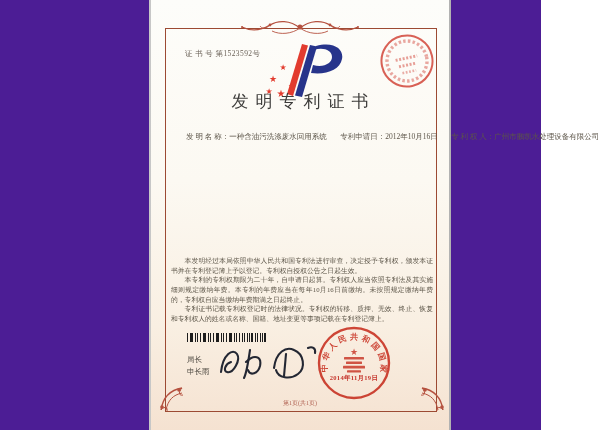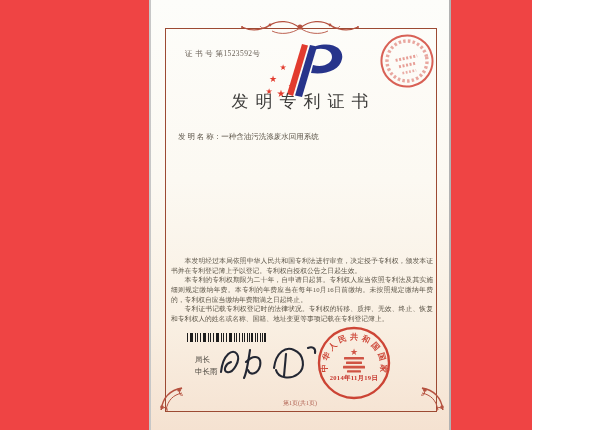--- a/index.html
+++ b/index.html
@@ -1,44 +1,44 @@
 <!DOCTYPE html>
 <html><head>
 <meta charset="utf-8">
 <style>
   html,body{margin:0;padding:0;}
   body{width:600px;height:430px;background:#ffffff;overflow:hidden;
        font-family:"Liberation Serif","DejaVu Serif",serif;}
-  .stage{position:relative;width:488px;height:430px;background:#ef4444;padding-left:44px;}
+  .stage{position:relative;width:541px;height:430px;background:#4c1d95;}
   
   .paper{position:absolute;left:149px;top:0;width:302px;height:430px;box-sizing:border-box;
          background:linear-gradient(180deg,#fdfdfa 0%,#fcf9f2 42%,#f9efe2 76%,#f5e2d1 100%);
          border-left:2px solid #c7c7c7;border-right:2px solid #b2b2b2;}
   .frame{position:absolute;left:14px;top:28px;width:272px;height:384px;box-sizing:border-box;
          border:1px solid #9c4a33;}
   .ornament-top{position:absolute;left:50%;top:19px;transform:translateX(-50%);width:120px;height:18px;}
   .corner{position:absolute;width:26px;height:26px;}
   .corner.bl{left:7px;top:386px;}
   .corner.br{left:269px;top:386px;transform:scaleX(-1);}
   .cert-no{position:absolute;left:34px;top:49px;font-size:7.5px;color:#6a6157;
            letter-spacing:.4px;white-space:pre;}
   .logo{position:absolute;left:112px;top:42px;width:85px;height:56px;}
   .agency-seal{position:absolute;left:228px;top:33px;width:56px;height:56px;opacity:.85;}
   .title{position:absolute;left:0;top:90px;width:100%;text-align:center;font-size:17px;
          font-weight:400;color:#3d3c3a;letter-spacing:7px;padding-left:7px;box-sizing:border-box;}
-  .fields{position:absolute;left:27px;top:132px;display:flex;flex-direction:row;gap:13.5px;
+  .fields{position:absolute;left:35px;top:132px;display:flex;flex-direction:row;gap:13.5px;
           font-size:7.5px;color:#5c5549;font-family:Liberation Serif, serif;}
   .field{white-space:pre;}
   .body-text{position:absolute;left:20px;top:256px;width:262px;font-size:6.8px;line-height:1.42;
              color:#5d5649;text-align:justify;}
   .body-text p{margin:0;text-indent:2em;}
   .barcode{position:absolute;left:36px;top:333px;width:79px;height:9px;
            background:repeating-linear-gradient(90deg,#1d1d1d 0 1px,transparent 1px 2.6px),
                       repeating-linear-gradient(90deg,#1d1d1d 0 .6px,transparent .6px 4.3px);}
-  .director{position:absolute;left:44px;top:354px;font-size:7.5px;color:#4f4a42;line-height:1.6;}
+  .director{position:absolute;left:36px;top:354px;font-size:7.5px;color:#4f4a42;line-height:1.6;}
   .signature{position:absolute;left:62px;top:339px;width:108px;height:46px;}
   .main-seal{position:absolute;left:165px;top:325px;width:76px;height:76px;
              mix-blend-mode:multiply;opacity:.92;}
   .seal-date{position:absolute;left:163px;top:374px;width:80px;text-align:center;font-size:6.5px;
              font-weight:700;color:#c5352c;letter-spacing:.3px;}
   .footer{position:absolute;left:0;top:399px;width:100%;text-align:center;font-size:6px;color:#b06050;}
 </style>
 </head>
 <body>
 
@@ -112,20 +112,22 @@
         <path d="M17,25 h22" stroke-width="3" stroke-dasharray="2 1.6" opacity=".6"></path>
         <path d="M19,32 h18" stroke-width="3" stroke-dasharray="2 1.6" opacity=".6"></path>
         <path d="M21,39 h14" stroke-width="2.6" stroke-dasharray="1.8 1.6" opacity=".5"></path>
       </g>
     </svg>
 
     <div class="title">发明专利证书</div>
 
     <div class="fields">
       <div class="field"><span>发 明 名 称：</span><span>一种含油污洗涤废水回用系统</span></div>
+      <div class="field"><span>专利申请日：</span><span>2012年10月16日</span></div>
+      <div class="field"><span>专 利 权 人：</span><span>广州市鹏凯水处理设备有限公司</span></div>
     </div>
 
     <div class="body-text">
       <p>本发明经过本局依照中华人民共和国专利法进行审查，决定授予专利权，颁发本证书并在专利登记簿上予以登记。专利权自授权公告之日起生效。</p>
       <p>本专利的专利权期限为二十年，自申请日起算。专利权人应当依照专利法及其实施细则规定缴纳年费。本专利的年费应当在每年10月16日前缴纳。未按照规定缴纳年费的，专利权自应当缴纳年费期满之日起终止。</p>
       <p>专利证书记载专利权登记时的法律状况。专利权的转移、质押、无效、终止、恢复和专利权人的姓名或名称、国籍、地址变更等事项记载在专利登记簿上。</p>
     </div>
 
     <div class="barcode"></div>
 

